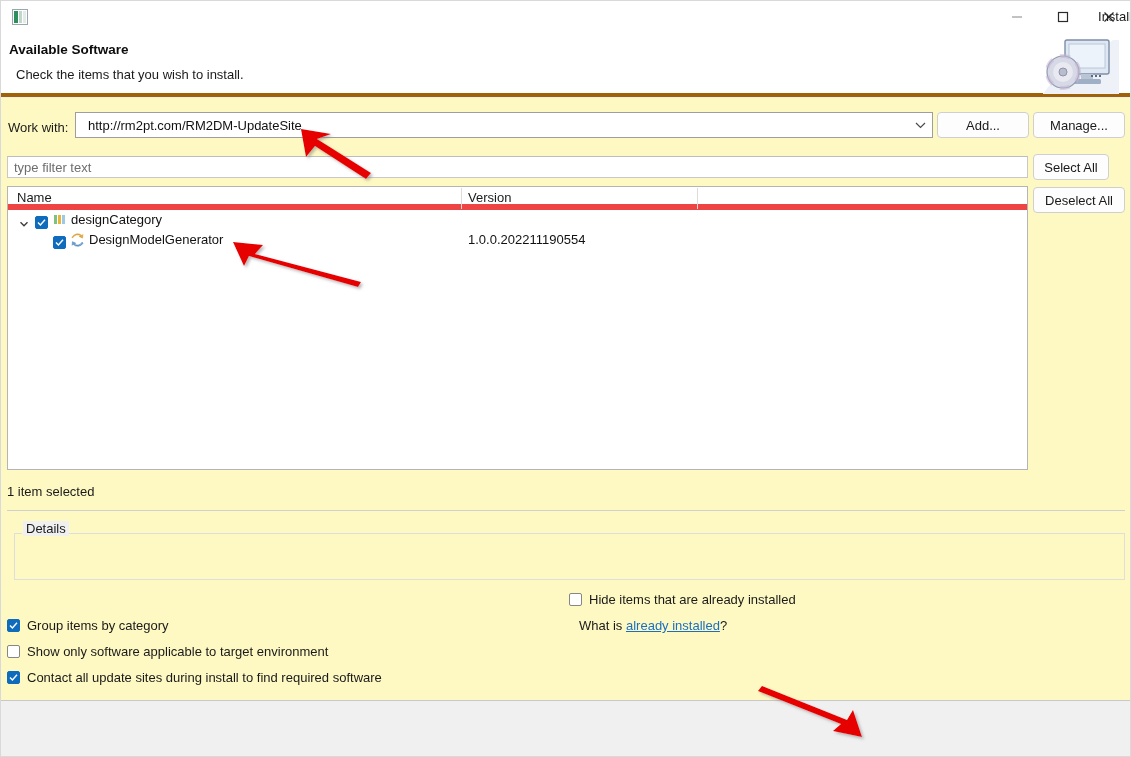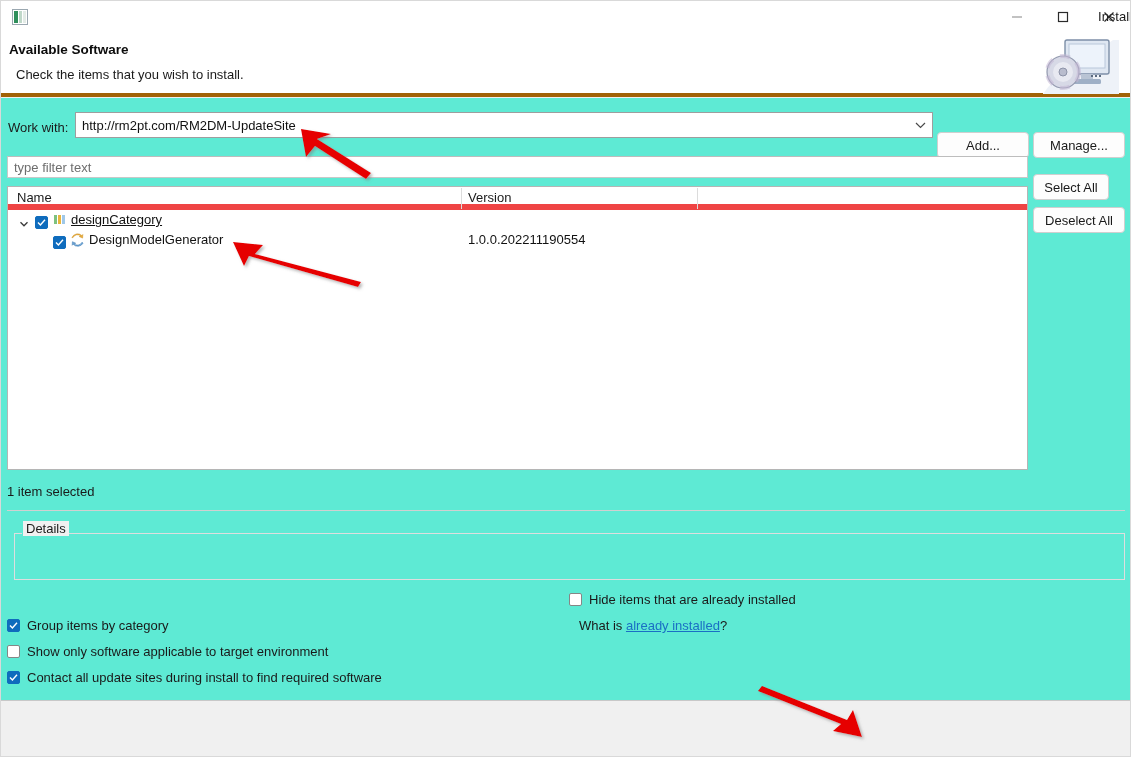--- a/index.html
+++ b/index.html
@@ -55,43 +55,42 @@
   #header-sub {
     position: absolute; left: 15px; top: 35px;
     font-size: 13px; color: #1a1a1a;
   }
   #banner-img {
     position: absolute; right: 11px; top: 2px;
     width: 76px; height: 60px;
   }
 
   
-  #body { position: absolute; left:0; top: 97px; width: 1129px; height: 602px; background:#5eead4; }
+  #body { position: absolute; left:0; top: 97px; width: 1129px; height: 602px; background:#fef9c3; }
 
   .lbl { font-size: 13px; color: #1a1a1a; }
 
   
   #workwith-label { position: absolute; left: 7px; top: 22px; }
   #workwith-combo {
     position: absolute; left: 74px; top: 14px;
     width: 858px; height: 26px;
     background: #ffffff; border: 1px solid #9e9e9e;
     display: flex; align-items: center;
   }
   #workwith-value {
-    flex: 1; padding-left: 6px; font-size: 13px; color: #111111;
+    flex: 1; padding-left: 12px; font-size: 13px; color: #111111;
     white-space: nowrap; overflow: hidden;
   }
   #workwith-arrow { width: 24px; display:flex; align-items:center; justify-content:center; }
 
   .btn {
     background: #fdfdfd; border: 1px solid #cfcfcf; border-radius: 4px;
     font-size: 13px; color: #1a1a1a; display:flex; align-items:center; justify-content:center;
     font-family: "Liberation Sans", sans-serif;
-    margin-top: 20px;
   }
   #btn-add    { position: absolute; left: 936px; top: 14px; width: 92px; height: 26px; }
   #btn-manage { position: absolute; left: 1032px; top: 14px; width: 92px; height: 26px; }
   #btn-selectall   { position: absolute; left: 1032px; top: 56px; width: 76px; height: 26px; }
   #btn-deselectall { position: absolute; left: 1032px; top: 89px; width: 92px; height: 26px; }
 
   
   #filter-box {
     position: absolute; left: 6px; top: 58px;
     width: 1021px; height: 22px;
@@ -269,21 +268,21 @@
           <div class="rowcb" style="left:27px;">
             <span class="cbx">
               <svg width="9" height="9" viewBox="0 0 9 9">
                   <polyline points="1,4.6 3.4,7 8,1.8" fill="none" stroke="#ffffff" stroke-width="1.4"></polyline>
                 </svg>
             </span>
           </div>
           <div class="rowicon" style="left:45px;">
             <span class="cat-icon"><i></i><i></i><i></i></span>
           </div>
-          <div class="rowname" style="left:63px;text-decoration:underline;">designCategory</div>
+          <div class="rowname" style="left:63px;">designCategory</div>
           <div class="rowver"></div>
         </div>
 
         <div class="trow">
           <div class="rowcb" style="left:45px;">
             <span class="cbx">
               <svg width="9" height="9" viewBox="0 0 9 9">
                   <polyline points="1,4.6 3.4,7 8,1.8" fill="none" stroke="#ffffff" stroke-width="1.4"></polyline>
                 </svg>
             </span>

